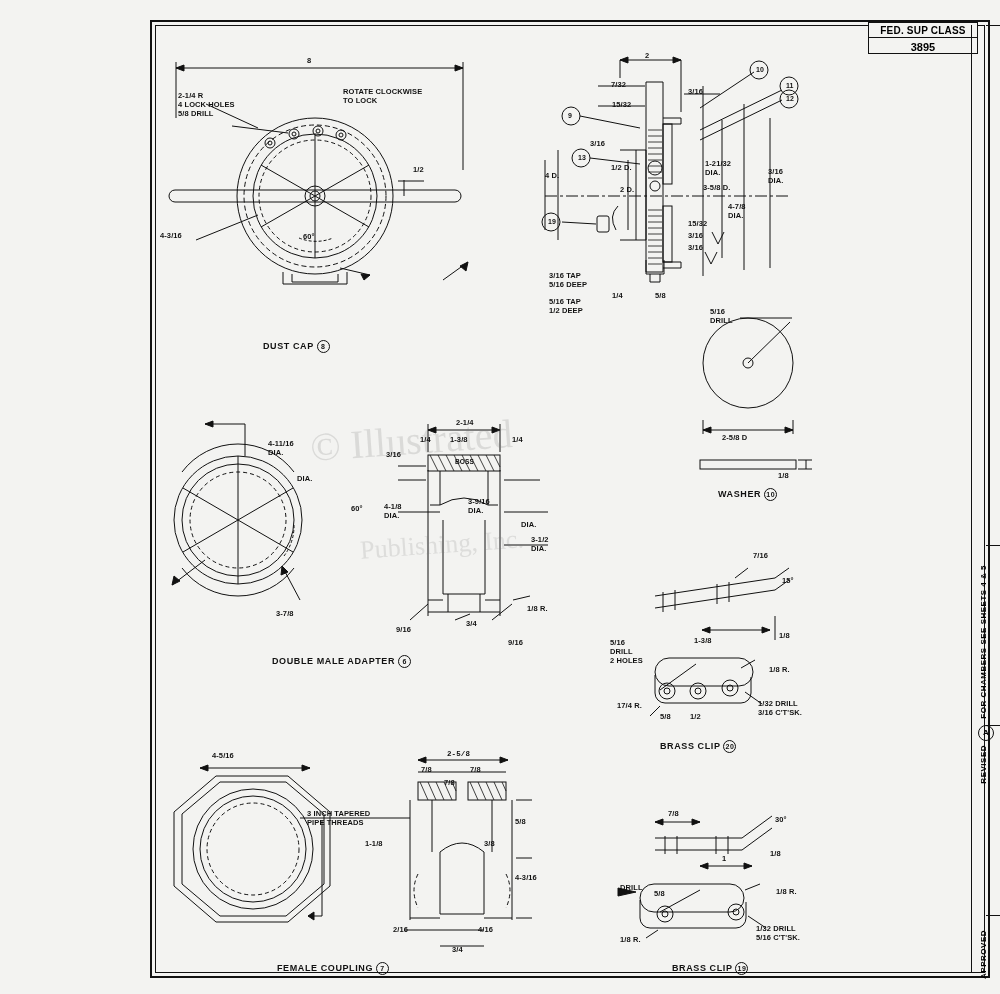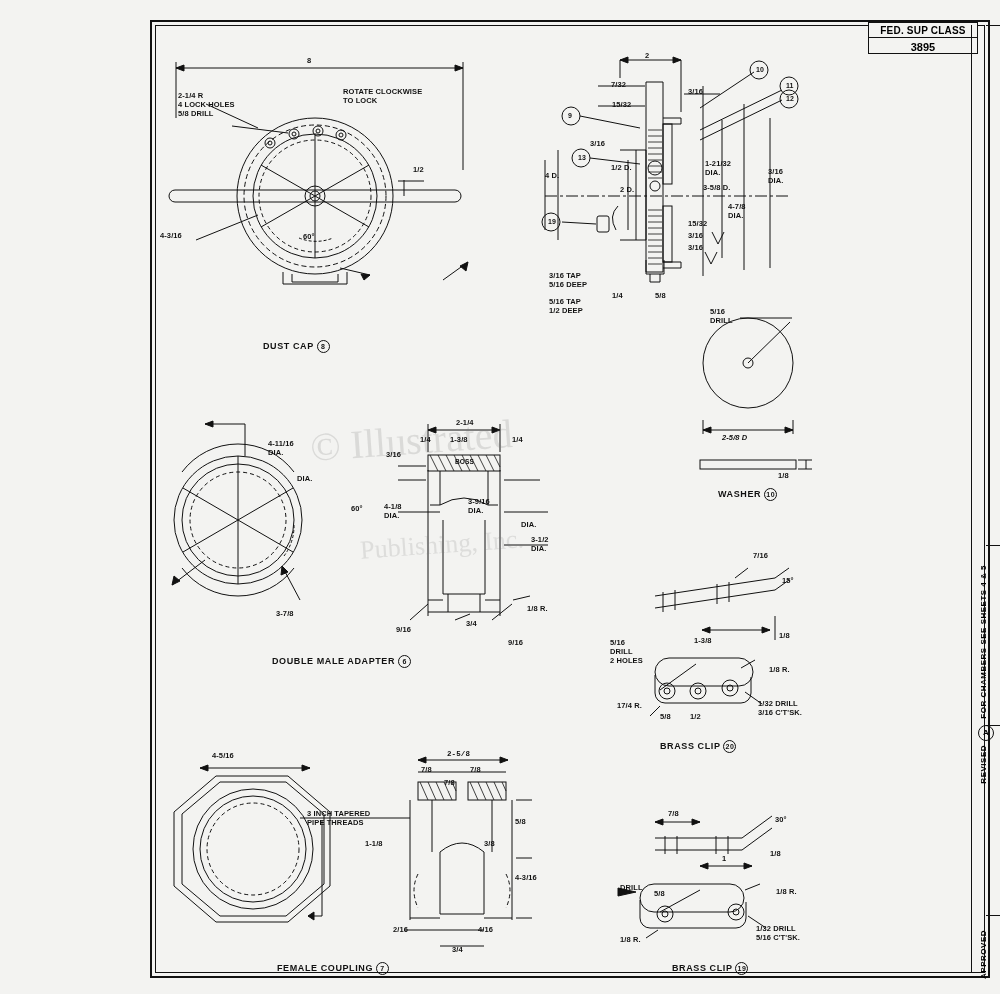--- a/index.html
+++ b/index.html
@@ -407,21 +407,21 @@
 
   <div class="txt" style="left:568px;top:112px;font-size:7px;">9</div>
   <div class="txt" style="left:578px;top:154px;font-size:7px;">13</div>
   <div class="txt" style="left:548px;top:218px;font-size:7px;">19</div>
   <div class="txt" style="left:756px;top:66px;font-size:7px;">10</div>
   <div class="txt" style="left:786px;top:82px;font-size:7px;">11</div>
   <div class="txt" style="left:786px;top:95px;font-size:7px;">12</div>
 
   <div class="txt" style="left:710px;top:308px;">5/16
 DRILL</div>
-  <div class="txt" style="left:722px;top:434px;font-style:italic;">2-5/8 D</div>
+  <div class="txt" style="left:722px;top:434px;">2-5/8 D</div>
   <div class="txt" style="left:778px;top:472px;">1/8</div>
   <div class="txt cap" style="left:718px;top:488px;"><span>WASHER</span> <span class="circnum">10</span></div>
 
   <div class="txt" style="left:268px;top:440px;">4-11/16
 DIA.</div>
   <div class="txt" style="left:297px;top:475px;">DIA.</div>
   <div class="txt" style="left:351px;top:505px;">60°</div>
   <div class="txt" style="left:276px;top:610px;">3-7/8</div>
   <div class="txt" style="left:456px;top:419px;">2-1/4</div>
   <div class="txt" style="left:450px;top:436px;">1-3/8</div>

